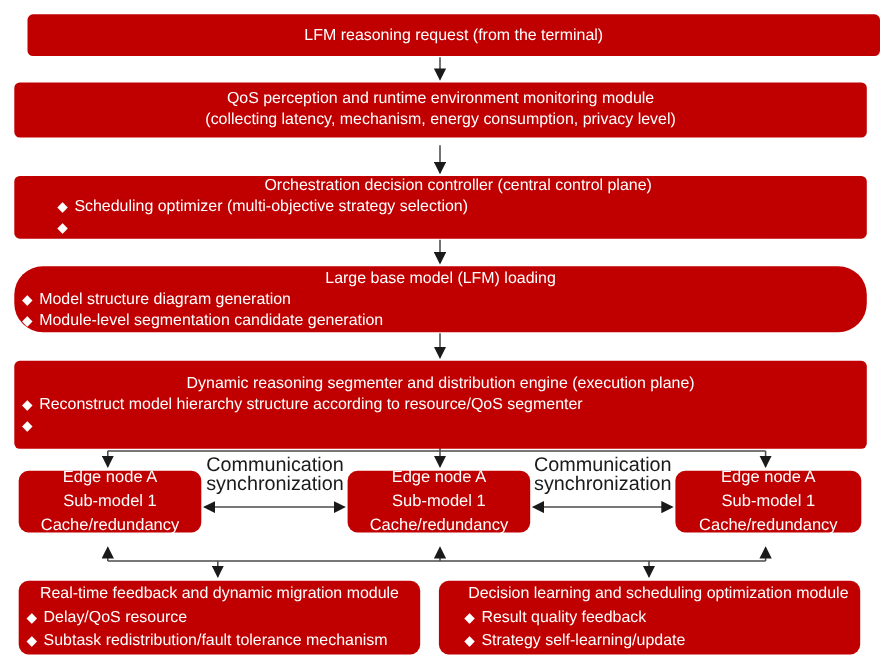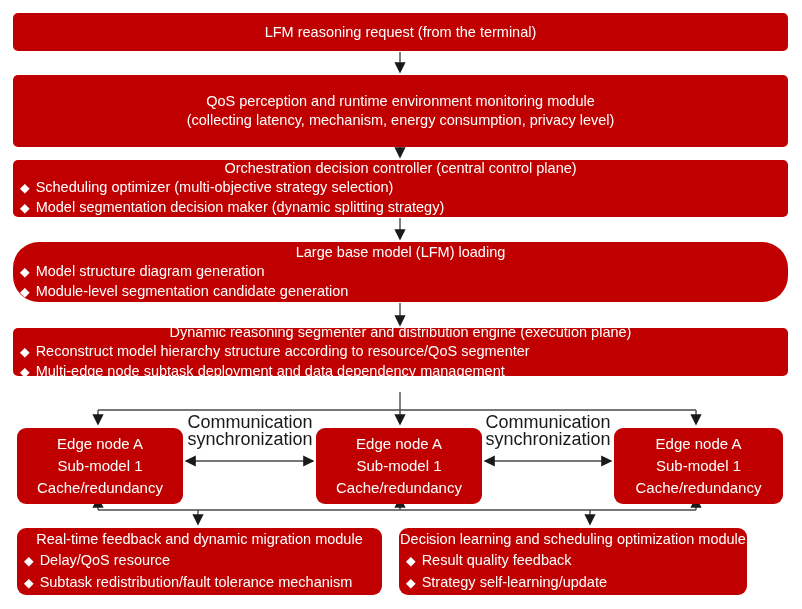--- a/index.html
+++ b/index.html
@@ -28,21 +28,21 @@
     display:flex;flex-direction:column;justify-content:center;
     font-size:14.5px;line-height:19px;
   }
   .big .title{text-align:center;}
   .bullet{
     display:flex;align-items:baseline;
     padding-left:7px;white-space:nowrap;
   }
   .bullet .glyph{margin-right:6px;font-size:12.5px;}
   .edge-node{
-    top:428px;height:76px;
+    top:428px;height:56px;
     border-radius:9px;
     display:flex;flex-direction:column;justify-content:center;
     text-align:center;
     font-size:15px;line-height:22px;
   }
   .bottom-box{
     top:528px;height:67px;
     border-radius:9px;
     display:flex;flex-direction:column;justify-content:center;
     font-size:14.5px;line-height:21px;
@@ -81,62 +81,60 @@
     <line x1="186" y1="461" x2="313" y2="461" marker-start="url(#ah)" marker-end="url(#ah)"></line>
     <line x1="485" y1="461" x2="611" y2="461" marker-start="url(#ah)" marker-end="url(#ah)"></line>
     <line x1="98" y1="510" x2="98" y2="498" marker-end="url(#ah)"></line>
     <line x1="400" y1="510" x2="400" y2="498" marker-end="url(#ah)"></line>
     <line x1="696" y1="510" x2="696" y2="498" marker-end="url(#ah)"></line>
     <line x1="98" y1="510" x2="696" y2="510"></line>
     <line x1="198" y1="510" x2="198" y2="524" marker-end="url(#ah)"></line>
     <line x1="590" y1="510" x2="590" y2="524" marker-end="url(#ah)"></line>
   </svg>
 
-  <div class="box big" style="top:13px;height:38px;">
+  <div class="box big" style="top:13px;height:38px;margin-left:12px;">
     <div class="title">LFM reasoning request (from the terminal)</div>
   </div>
 
-  <div class="box big" style="top:75px;height:72px;">
+  <div class="box big" style="top:75px;height:50px;">
     <div class="title">QoS perception and runtime environment monitoring module</div>
     <div class="title">(collecting latency, mechanism, energy consumption, privacy level)</div>
   </div>
 
-  <div class="box big" style="top:160px;height:57px;">
+  <div class="box big" style="top:160px;height:57px;padding-left:32px;">
     <div class="title">Orchestration decision controller (central control plane)</div>
     <div class="bullet">
       <span class="glyph">◆</span>
       <span>Scheduling optimizer (multi-objective strategy selection)</span>
     </div>
     <div class="bullet">
       <span class="glyph">◆</span>
-      <span>Model segmentation decision maker (dynamic splitting strategy)</span>
     </div>
   </div>
 
   <div class="box big" style="top:242px;height:60px;border-radius:26px;">
     <div class="title">Large base model (LFM) loading</div>
     <div class="bullet">
       <span class="glyph">◆</span>
       <span>Model structure diagram generation</span>
     </div>
     <div class="bullet">
       <span class="glyph">◆</span>
       <span>Module-level segmentation candidate generation</span>
     </div>
   </div>
 
-  <div class="box big" style="top:328px;height:48px;">
+  <div class="box big" style="top:328px;height:80px;">
     <div class="title">Dynamic reasoning segmenter and distribution engine (execution plane)</div>
     <div class="bullet">
       <span class="glyph">◆</span>
       <span>Reconstruct model hierarchy structure according to resource/QoS segmenter</span>
     </div>
     <div class="bullet">
       <span class="glyph">◆</span>
-      <span>Multi-edge node subtask deployment and data dependency management</span>
     </div>
   </div>
 
   <div class="box edge-node" style="left:17px;width:166px;">
     <div>Edge node A</div>
     <div>Sub-model 1</div>
     <div>Cache/redundancy</div>
   </div>
   <div class="box edge-node" style="left:316px;width:166px;">
     <div>Edge node A</div>
@@ -162,21 +160,21 @@
     <div class="title">Real-time feedback and dynamic migration module</div>
     <div class="bullet">
       <span class="glyph">◆</span>
       <span>Delay/QoS resource</span>
     </div>
     <div class="bullet">
       <span class="glyph">◆</span>
       <span>Subtask redistribution/fault tolerance mechanism</span>
     </div>
   </div>
-  <div class="box bottom-box" style="left:399px;width:348px;">
+  <div class="box bottom-box" style="left:399px;width:383px;padding-left:16px;">
     <div class="title">Decision learning and scheduling optimization module</div>
     <div class="bullet">
       <span class="glyph">◆</span>
       <span>Result quality feedback</span>
     </div>
     <div class="bullet">
       <span class="glyph">◆</span>
       <span>Strategy self-learning/update</span>
     </div>
   </div>

